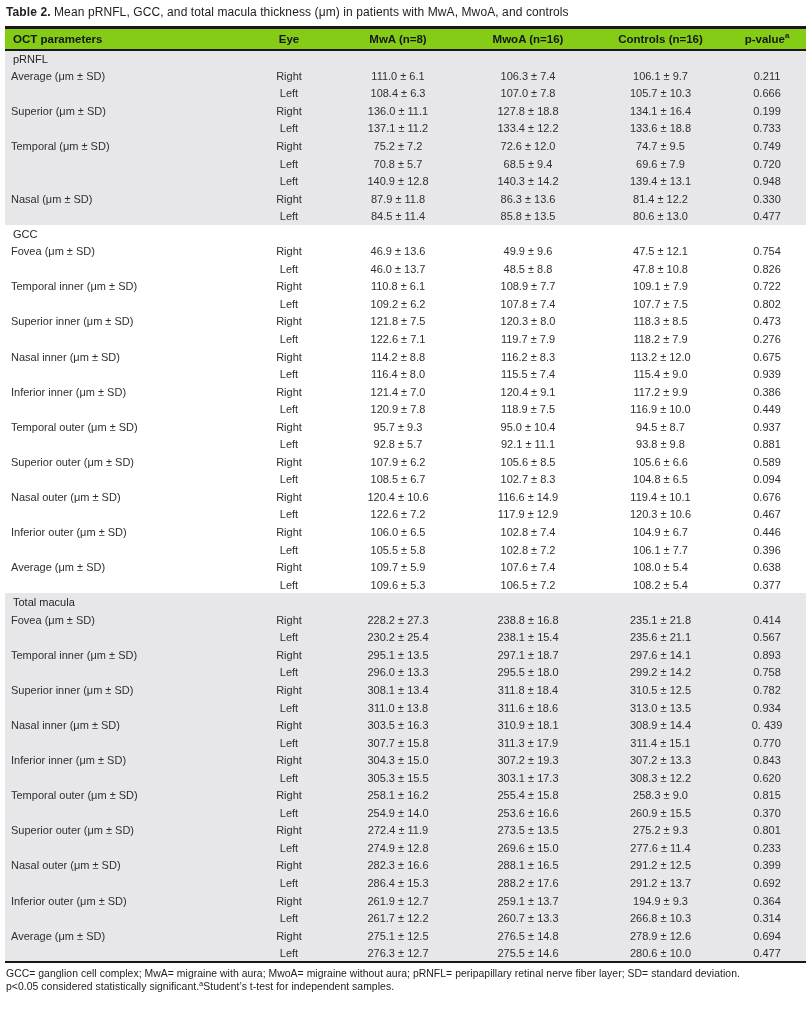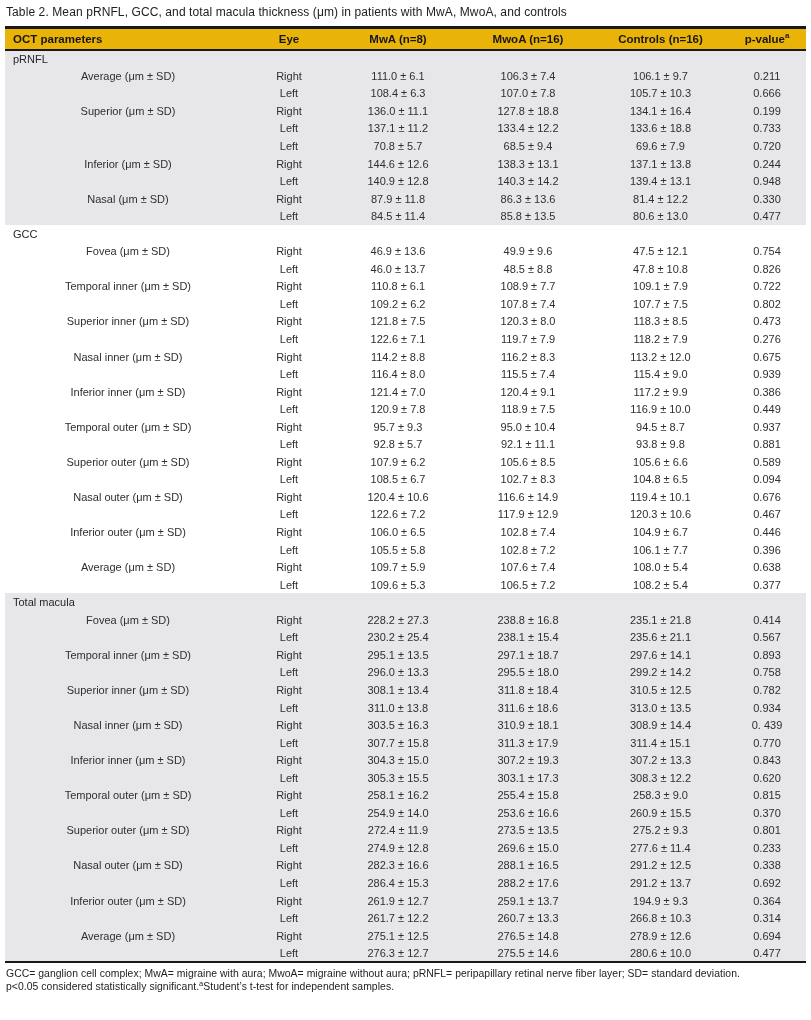--- a/index.html
+++ b/index.html
@@ -11,58 +11,58 @@
     color: #26262b;
   }
   .page { padding: 3px 5px 0 5px; }
   .table-title {
     font-size: 12px;
     line-height: 15px;
     margin: 2px 0 6px 1px;
     color: #222226;
     letter-spacing: 0.1px;
   }
-  .table-title .ttl-bold { font-weight: normal; }
+  .table-title .ttl-bold { font-weight: bold; }
   table.oct-table {
     width: 801px;
     border-collapse: collapse;
     table-layout: fixed;
     border-top: 3px solid #17171c;
     border-bottom: 2px solid #17171c;
     font-size: 11px;
   }
   col.c-param    { width: 240px; }
   col.c-eye      { width: 88px; }
   col.c-mwa      { width: 130px; }
   col.c-mwoa     { width: 130px; }
   col.c-controls { width: 135px; }
   col.c-p        { width: 78px; }
   thead th {
-    background: #eab308;
+    background: #84cc16;
     border-bottom: 2px solid #17171c;
     font-weight: bold;
     font-size: 11.5px;
     color: #17171c;
     height: 22px;
     padding: 0;
     text-align: center;
     vertical-align: middle;
   }
   thead th:first-child { text-align: left; padding-left: 8px; }
   thead th sup { font-size: 8px; vertical-align: super; line-height: 0; }
   tbody td {
     height: 17.55px;
     padding: 0;
     text-align: center;
     vertical-align: middle;
     color: #2e2e34;
     white-space: nowrap;
     overflow: hidden;
   }
-  tbody td:first-child { text-align: center; padding-left: 6px; }
+  tbody td:first-child { text-align: left; padding-left: 6px; }
   tbody tr.shaded td { background: #e7e7e9; }
   tbody tr.section-row td {
     text-align: left;
     padding-left: 8px;
     color: #26262b;
     margin-left: 8px;
   }
   .footnotes {
     margin: 4px 0 0 1px;
     font-size: 10.4px;
@@ -130,36 +130,36 @@
         </tr>
         <tr class="shaded">
           <td></td>
           <td>Left</td>
           <td>137.1 ± 11.2</td>
           <td>133.4 ± 12.2</td>
           <td>133.6 ± 18.8</td>
           <td>0.733</td>
         </tr>
         <tr class="shaded">
+          <td>Temporal (μm ± SD)</td>
+          <td>Right</td>
+          <td>75.2 ± 7.2</td>
+          <td>72.6 ± 12.0</td>
+          <td>74.7 ± 9.5</td>
+          <td>0.749</td>
+        </tr>
+        <tr class="shaded">
           <td></td>
           <td>Left</td>
           <td>70.8 ± 5.7</td>
           <td>68.5 ± 9.4</td>
           <td>69.6 ± 7.9</td>
           <td>0.720</td>
         </tr>
         <tr class="shaded">
-          <td>Inferior (μm ± SD)</td>
-          <td>Right</td>
-          <td>144.6 ± 12.6</td>
-          <td>138.3 ± 13.1</td>
-          <td>137.1 ± 13.8</td>
-          <td>0.244</td>
-        </tr>
-        <tr class="shaded">
           <td></td>
           <td>Left</td>
           <td>140.9 ± 12.8</td>
           <td>140.3 ± 14.2</td>
           <td>139.4 ± 13.1</td>
           <td>0.948</td>
         </tr>
         <tr class="shaded">
           <td>Nasal (μm ± SD)</td>
           <td>Right</td>
@@ -453,21 +453,21 @@
           <td>269.6 ± 15.0</td>
           <td>277.6 ± 11.4</td>
           <td>0.233</td>
         </tr>
         <tr class="shaded">
           <td>Nasal outer (μm ± SD)</td>
           <td>Right</td>
           <td>282.3 ± 16.6</td>
           <td>288.1 ± 16.5</td>
           <td>291.2 ± 12.5</td>
-          <td>0.338</td>
+          <td>0.399</td>
         </tr>
         <tr class="shaded">
           <td></td>
           <td>Left</td>
           <td>286.4 ± 15.3</td>
           <td>288.2 ± 17.6</td>
           <td>291.2 ± 13.7</td>
           <td>0.692</td>
         </tr>
         <tr class="shaded">

